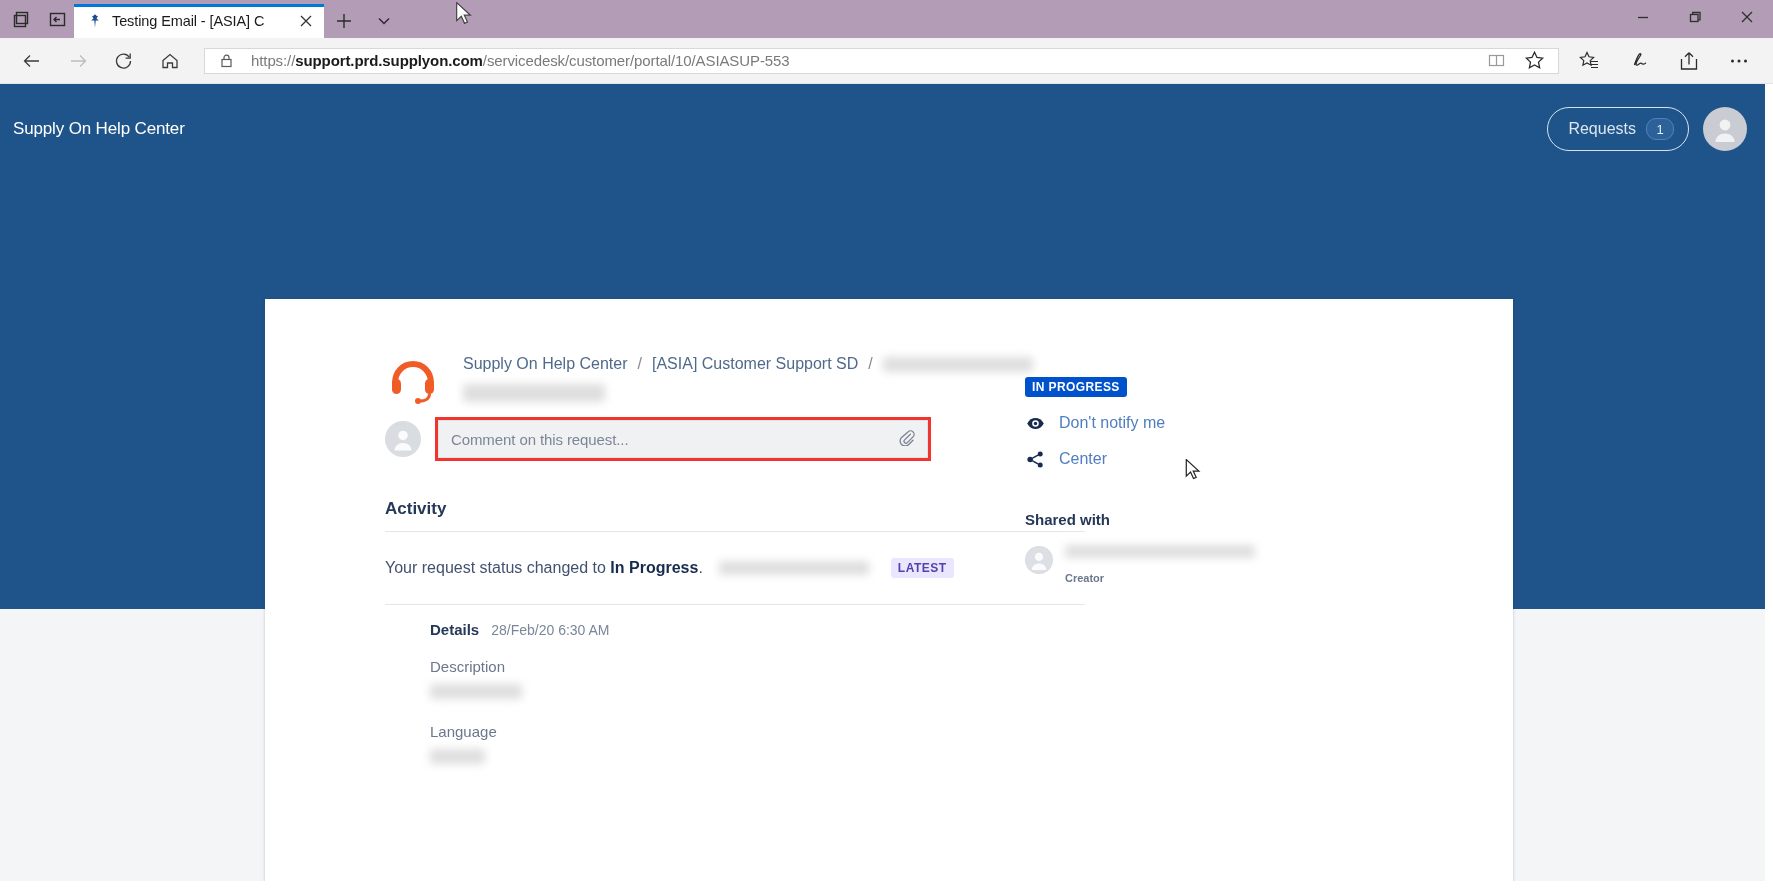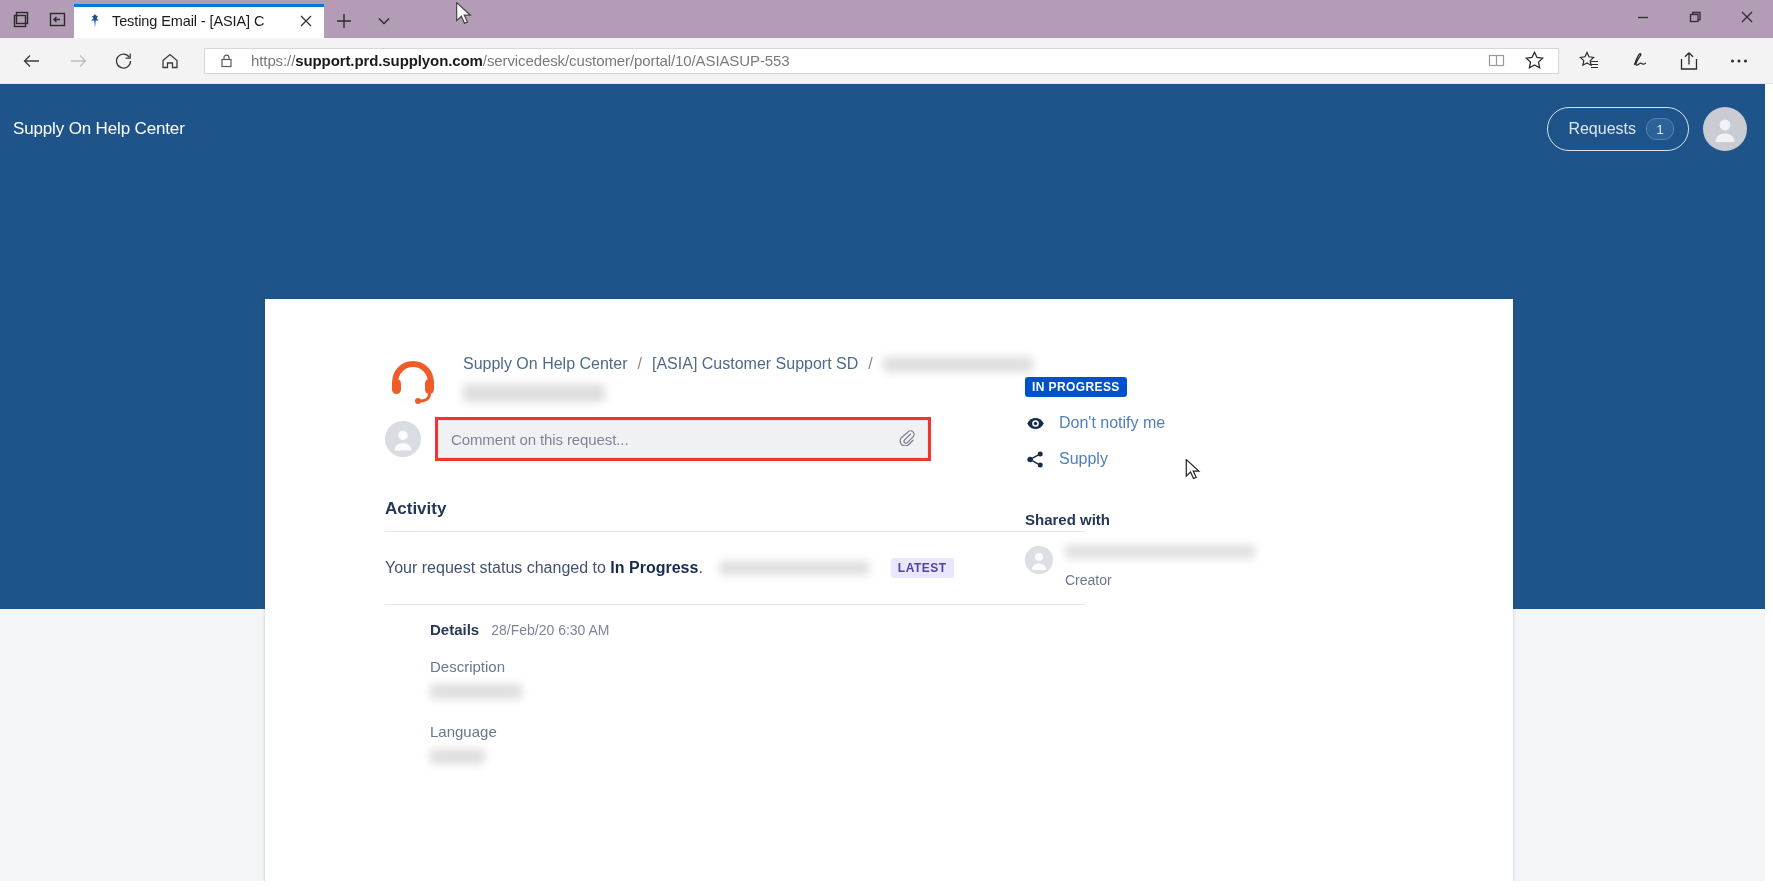--- a/index.html
+++ b/index.html
@@ -134,21 +134,21 @@
     letter-spacing:0.4px; padding: 3px 7px; border-radius:3px;
   }
   .side-action { display:flex; align-items:center; gap:14px; margin-top:16px; }
   .side-ic { width:20px; height:20px; flex:0 0 20px; display:flex; align-items:center; justify-content:center; color:#172b4d;}
   .side-label { font-size:16px; color:#4f7ec0; }
   .shared-h { margin-top:42px; font-size:15px; font-weight:700; color:#253858; }
   .shared-row { display:flex; align-items:flex-start; gap:12px; margin-top:16px; }
   .shared-avatar { width:28px; height:28px; border-radius:50%; background:#d9dce1; flex:0 0 28px;
     display:flex; align-items:center; justify-content:center; margin-top:2px;}
   .shared-email-blur { width:190px; height:13px; }
-  .shared-role { font-size:14px; color:#6b778c; margin-top:10px; }
+  .shared-role { font-size:11px; color:#6b778c; margin-top:10px;font-weight:bold; }
 
   .page-cursor { position:absolute; left:1185px; top:375px; width:16px; height:22px; pointer-events:none; }
 
   .right-strip { position:absolute; right:0; top:0; width:8px; bottom:0; background:#ffffff; }
   .bottom-strip { position:absolute; left:0; right:0; bottom:0; height:8px; background:#ffffff; }
 </style>
 </head>
 <body>
 
 <div class="browser">
@@ -400,21 +400,21 @@
 
           <div class="side-action">
             <span class="side-ic">
               <svg width="19" height="19" viewBox="0 0 19 19">
                   <circle cx="14.2" cy="4" r="2.5" fill="#172b4d"></circle>
                   <circle cx="14.2" cy="15" r="2.5" fill="#172b4d"></circle>
                   <circle cx="4.2" cy="9.5" r="2.8" fill="#172b4d"></circle>
                   <path d="M6.5 8.2L12 5.1M6.5 10.8L12 13.9" stroke="#172b4d" stroke-width="1.5"></path>
                 </svg>
             </span>
-            <span class="side-label">Supply</span>
+            <span class="side-label">Center</span>
           </div>
 
           <div class="shared-h">Shared with</div>
           <div class="shared-row">
             <span class="shared-avatar">
               <svg width="26" height="26" viewBox="0 0 34 34">
                   <circle cx="17" cy="17" r="17" fill="#dcdfe4"></circle>
                   <circle cx="17" cy="13" r="5.4" fill="#fbfbfc"></circle>
                   <path d="M7.5 30c0-5.2 4.3-8.4 9.5-8.4s9.5 3.2 9.5 8.4" fill="#fbfbfc"></path>
                 </svg>

